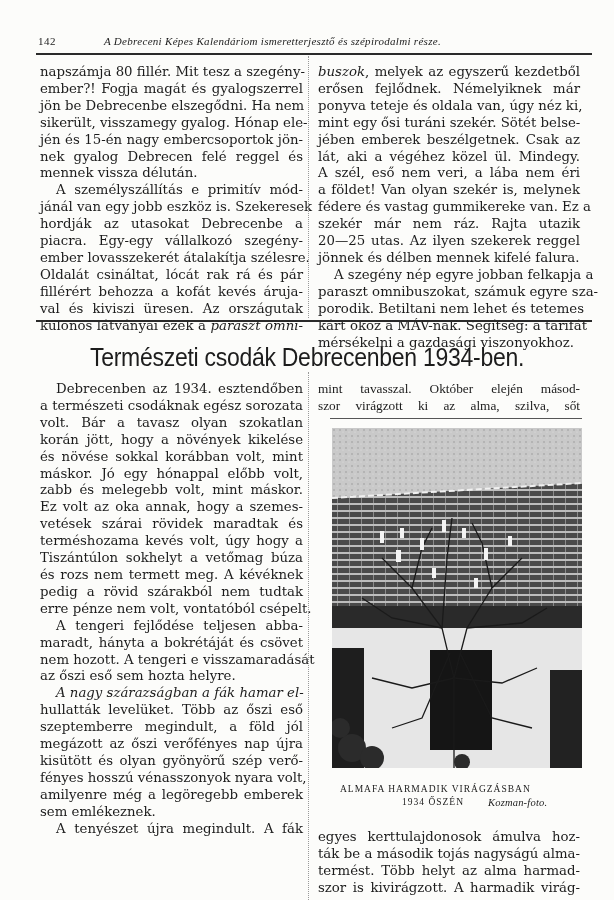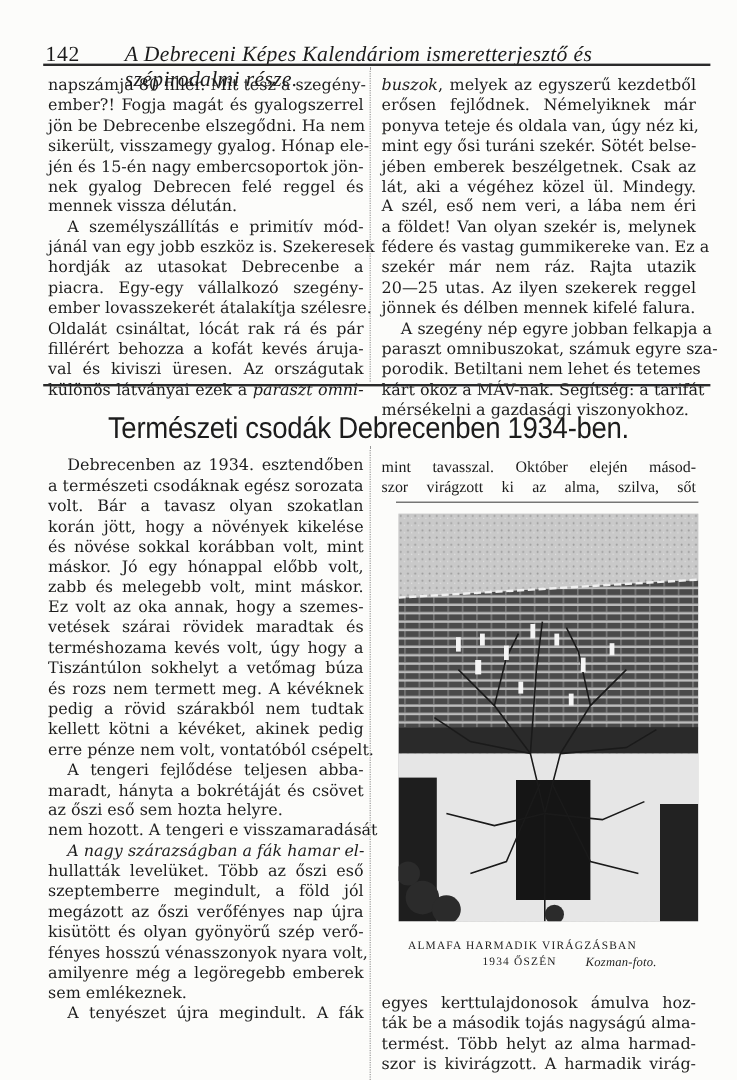--- a/index.html
+++ b/index.html
@@ -4,21 +4,21 @@
 <style>
   html, body { margin: 0; padding: 0; }
   body {
     width: 614px; height: 900px; overflow: hidden;
     background: #fcfcfa; color: #1c1c1c;
     font-family: "DejaVu Serif", "Liberation Serif", serif;
     position: relative;
   }
   .header {
     position: absolute; left: 38px; top: 32px; width: 552px; height: 20px;
-    font-family: "Liberation Serif", serif; font-size: 18px; text-decoration: underline;
+    font-family: "Liberation Serif", serif; font-size: 11px; text-decoration: underline;
   }
   .header .pnum { position: absolute; left: 0; top: 3px; letter-spacing: 0.5px; }
   .header .htitle { position: absolute; left: 66px; top: 3px; font-style: italic; letter-spacing: 0.3px; }
   .rule { position: absolute; background: #2a2a2a; }
   .col {
     position: absolute; font-size: 13.3px; line-height: 16.9px;
     text-align: justify;
   }
   .col .line { display: block; text-align: justify; text-align-last: justify; white-space: nowrap; }
   .col .line.last { text-align-last: left; }
@@ -100,26 +100,25 @@
     <span class="line">korán jött, hogy a növények kikelése</span>
     <span class="line">és növése sokkal korábban volt, mint</span>
     <span class="line">máskor. Jó egy hónappal előbb volt,</span>
     <span class="line">zabb és melegebb volt, mint máskor.</span>
     <span class="line">Ez volt az oka annak, hogy a szemes-</span>
     <span class="line">vetések szárai rövidek maradtak és</span>
     <span class="line">terméshozama kevés volt, úgy hogy a</span>
     <span class="line">Tiszántúlon sokhelyt a vetőmag búza</span>
     <span class="line">és rozs nem termett meg. A kévéknek</span>
     <span class="line">pedig a rövid szárakból nem tudtak</span>
-    <span class="line">kellett kötni a kévéket, akinek pedig</span>
     <span class="line last">erre pénze nem volt, vontatóból csépelt.</span>
     <span class="line" style="padding-left: 16px;">A tengeri fejlődése teljesen abba-</span>
     <span class="line">maradt, hányta a bokrétáját és csövet</span>
+    <span class="line">nem hozott. A tengeri e visszamaradását</span>
     <span class="line last">az őszi eső sem hozta helyre.</span>
-    <span class="line">nem hozott. A tengeri e visszamaradását</span>
     <span class="line" style="padding-left: 16px; font-style: italic;">A nagy szárazságban a fák hamar el-</span>
     <span class="line">hullatták levelüket. Több az őszi eső</span>
     <span class="line">szeptemberre megindult, a föld jól</span>
     <span class="line">megázott az őszi verőfényes nap újra</span>
     <span class="line">kisütött és olyan gyönyörű szép verő-</span>
     <span class="line">fényes hosszú vénasszonyok nyara volt,</span>
     <span class="line">amilyenre még a legöregebb emberek</span>
     <span class="line last">sem emlékeznek.</span>
     <span class="line" style="padding-left: 16px;">A tenyészet újra megindult. A fák</span>
   </div>

